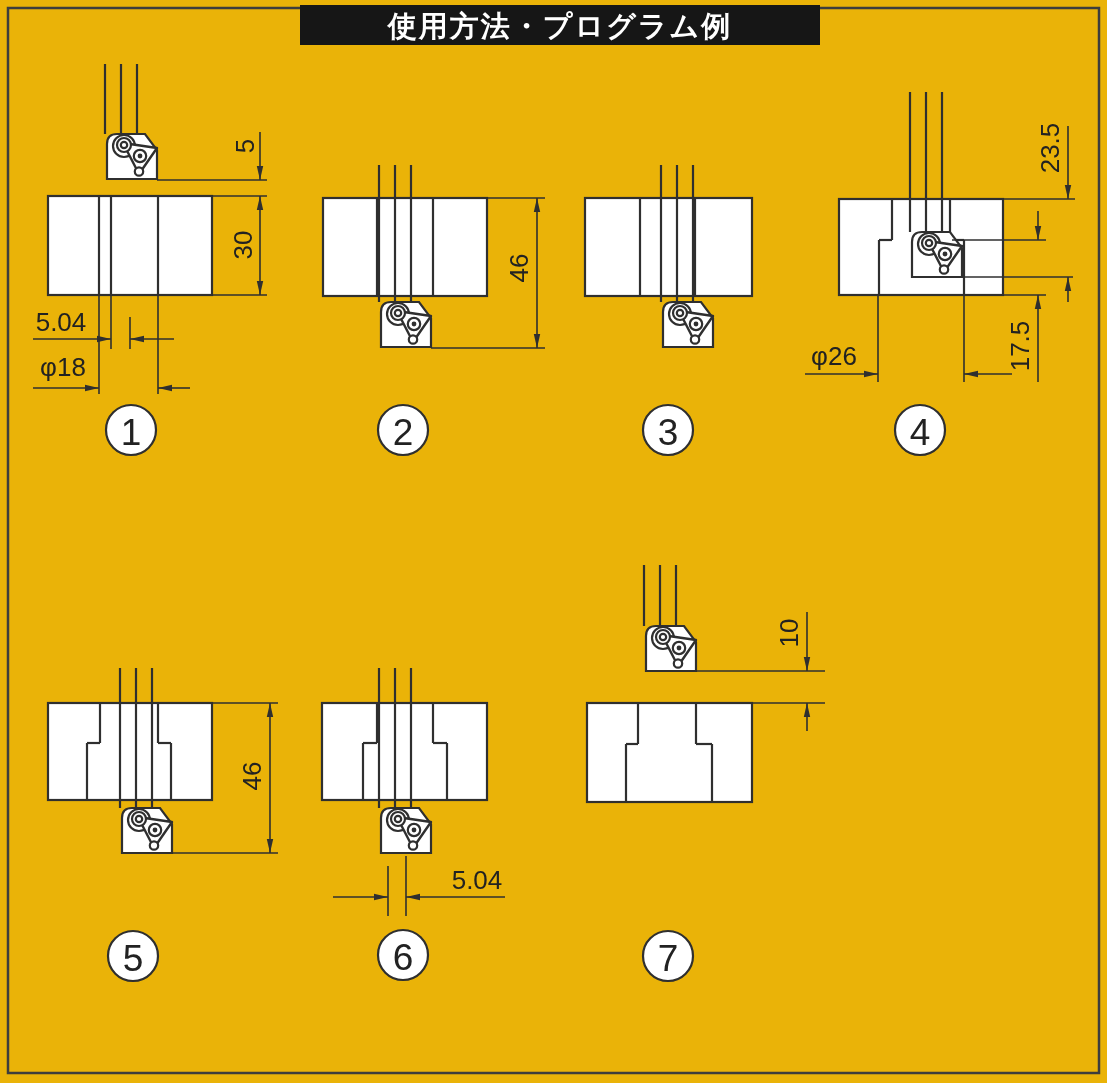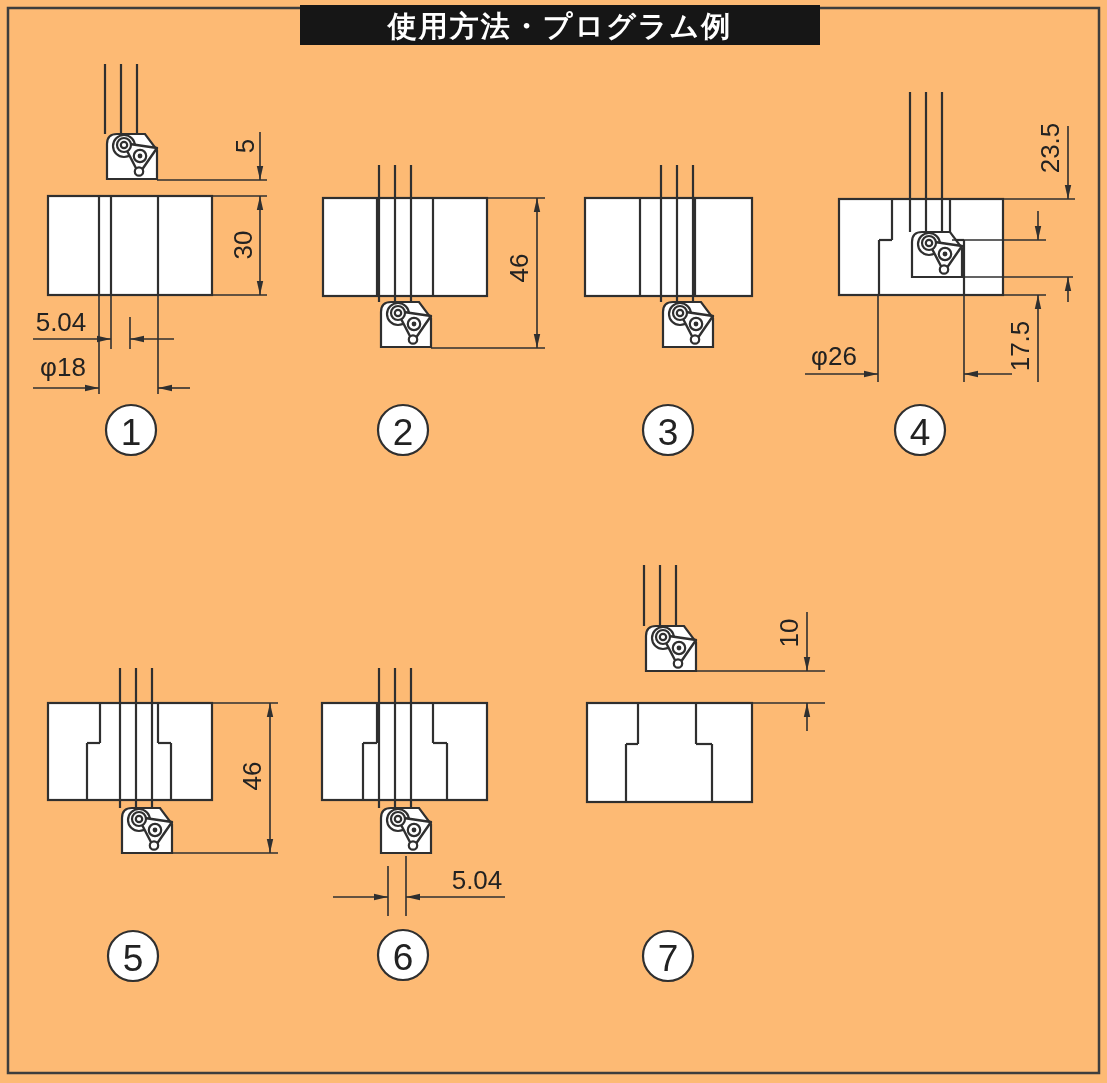--- a/index.html
+++ b/index.html
@@ -1,16 +1,16 @@
 <!DOCTYPE html>
 <html><head>
 <meta charset="utf-8">
 <style>
   html,body{margin:0;padding:0;background:#fff;}
-  #page{position:relative;width:1107px;height:1083px;background:#fdba74;overflow:hidden;
+  #page{position:relative;width:1107px;height:1083px;background:#eab308;overflow:hidden;
         font-family:"Liberation Sans", sans-serif;}
   svg{position:absolute;left:0;top:0;}
   svg text{fill:#222;font-family:"Liberation Sans", sans-serif;}
   .dimtxt{font-size:26px;}
   .numtxt{font-size:37px;}
   .titletxt{font-size:29px;font-weight:bold;fill:#fff;letter-spacing:2px;}
 </style>
 </head>
 <body>
 

